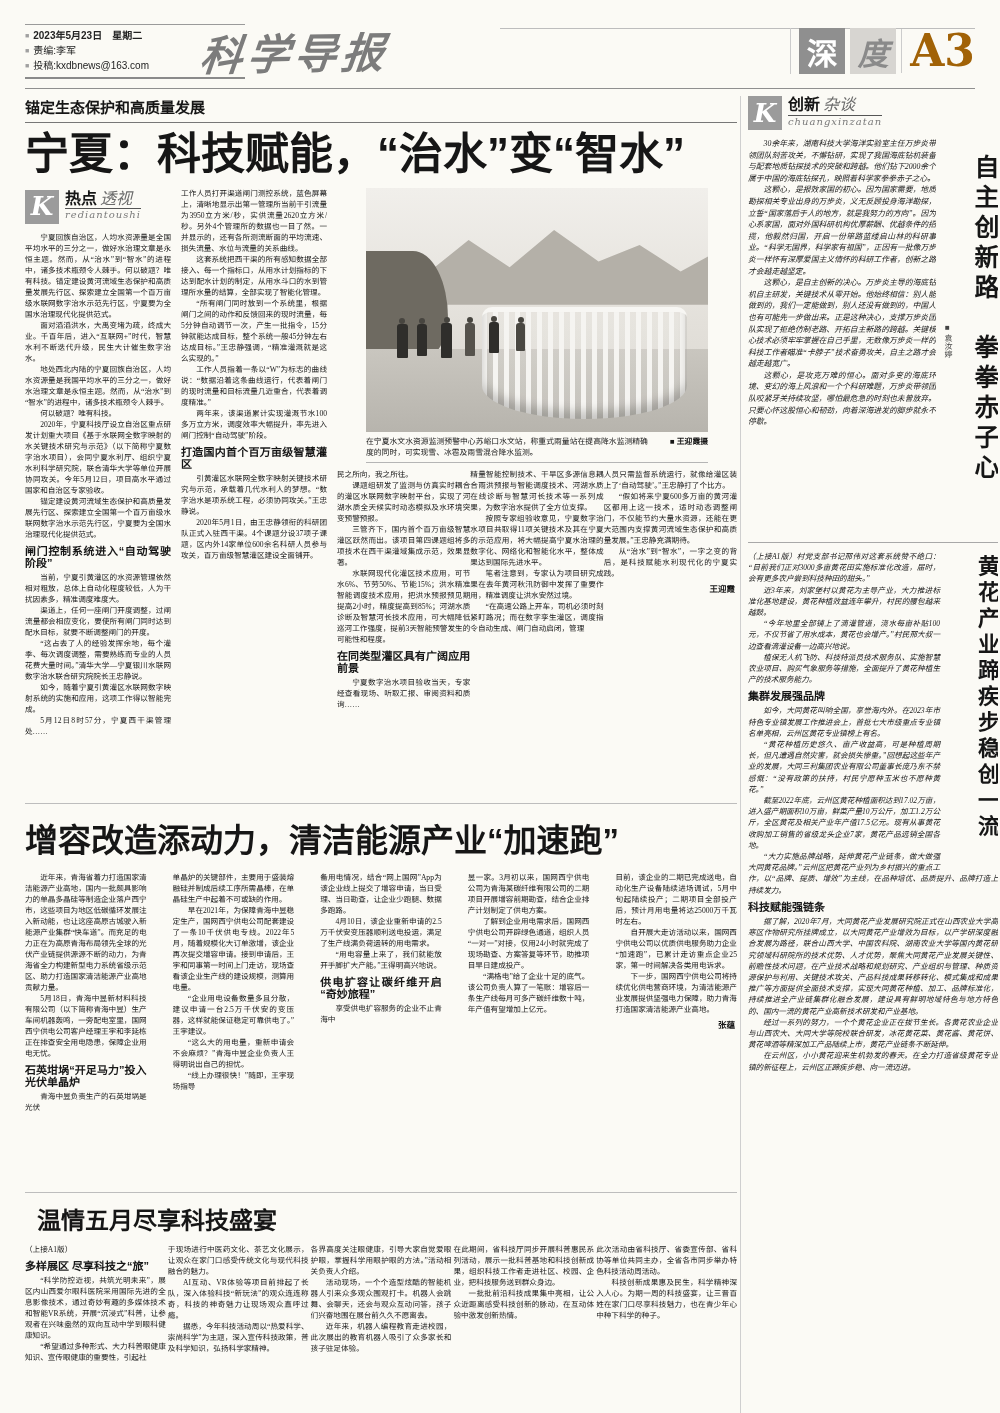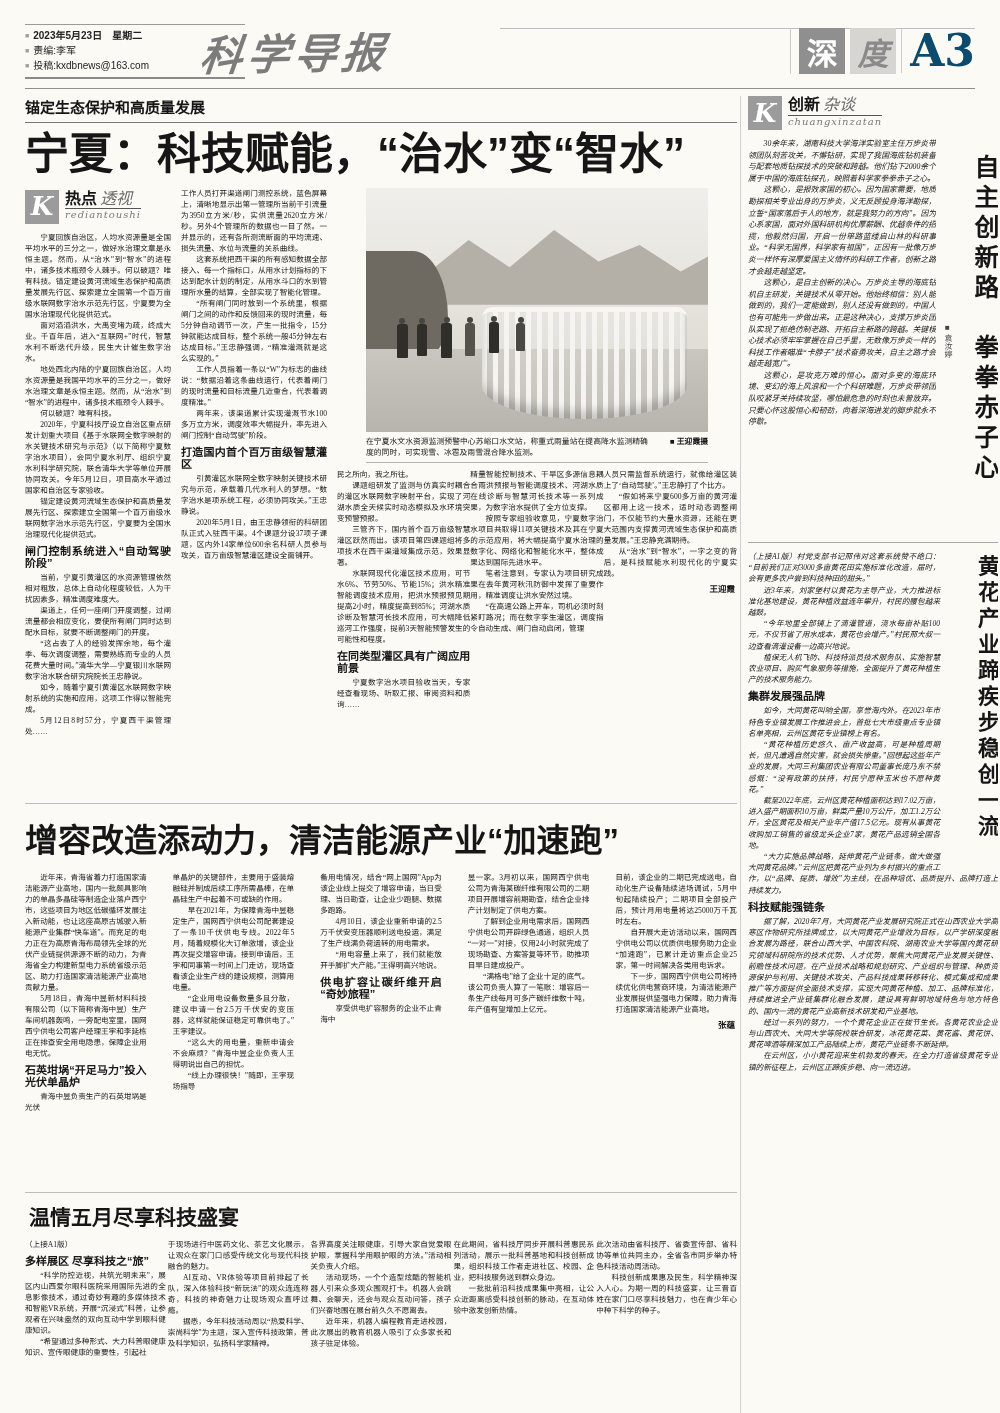--- a/index.html
+++ b/index.html
@@ -13,21 +13,21 @@
   .mline::before{content:"■";color:#a0a0a0;font-size:7px;margin-right:4px;vertical-align:1px;}
   .mline.bold{font-weight:bold;}
   .masthead{position:absolute;left:135px;top:0;width:270px;text-align:center;
             font-family:"DejaVu Serif",serif;font-style:italic;font-weight:bold;font-size:42px;
             color:#7c7c7c;transform:skewX(-7deg) rotate(-1deg);letter-spacing:5px;}
   .toprule-right{position:absolute;left:500px;top:28px;width:475px;height:1px;background:#bdbdbd;}
   .sect{position:absolute;right:0;top:8px;display:flex;align-items:center;border-left:1px solid #ccc;padding-left:8px;}
   .sbox{width:46px;height:46px;display:flex;align-items:center;justify-content:center;font-size:31px;font-weight:900;margin-right:5px;}
   .s1{background:#8f8f8f;color:#fff;font-family:"Liberation Sans",sans-serif;}
   .s2{background:#d7d5d1;color:#8a8a8a;font-family:"DejaVu Serif",serif;font-style:italic;}
-  .pageno{font-family:"DejaVu Serif",serif;font-weight:bold;font-size:44px;color:#0c4a6e;border-left:1px solid #ccc;padding-left:8px;line-height:1;}
+  .pageno{font-family:"DejaVu Serif",serif;font-weight:bold;font-size:44px;color:#a16207;border-left:1px solid #ccc;padding-left:8px;line-height:1;}
   .hdr-rule{position:absolute;left:25px;top:88px;width:950px;height:1px;background:#8f8f8f;}
   .vrule{position:absolute;left:740px;top:96px;width:1px;height:1317px;background:#cfcfcf;}
 
   
   .para{margin:0;text-indent:2em;text-align:justify;}
   .nofirst{text-indent:0;}
   .subhead{margin:5px 0 3px;font-family:"Liberation Sans",sans-serif;font-size:11px;line-height:12px;font-weight:bold;text-indent:0;}
   .byline{margin:5px 2px 0 0;text-align:right;font-weight:bold;font-family:"Liberation Sans",sans-serif;font-size:8.5px;}
 
   
@@ -91,21 +91,21 @@
 
   
   .zr{position:absolute;left:25px;top:803px;width:712px;height:386px;overflow:hidden;
       border-top:1px solid #bdbdbd;padding-top:8px;box-sizing:border-box;}
   .zr-headline{margin:2px 0 10px;font-family:"Liberation Sans",sans-serif;font-weight:900;font-size:33px;white-space:nowrap;}
   .zr-body{display:flex;gap:26px;height:298px;}
 
   
   .wq{position:absolute;left:25px;top:1192px;width:712px;height:221px;overflow:hidden;
       border-top:1px solid #bdbdbd;padding-top:8px;box-sizing:border-box;}
-  .wq-headline{margin:0 4px 8px;font-family:"Liberation Sans",sans-serif;font-weight:900;font-size:21px;}
+  .wq-headline{margin:0 12px 8px;font-family:"Liberation Sans",sans-serif;font-weight:900;font-size:24px;}
   .wq-body{display:flex;gap:2px;height:158px;}
 </style>
 </head>
 <body>
 
 <div id="page">
 
   <div class="toprule-right"></div>
   <header class="hdr">
     <div class="meta">

